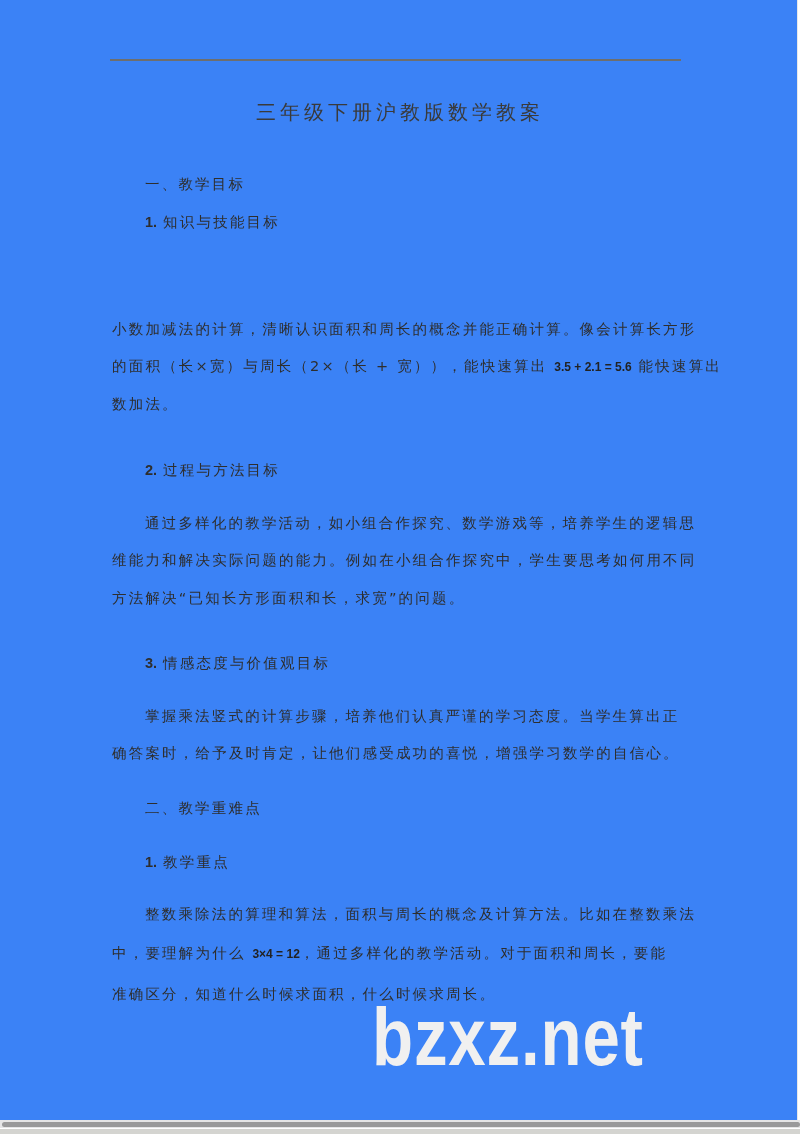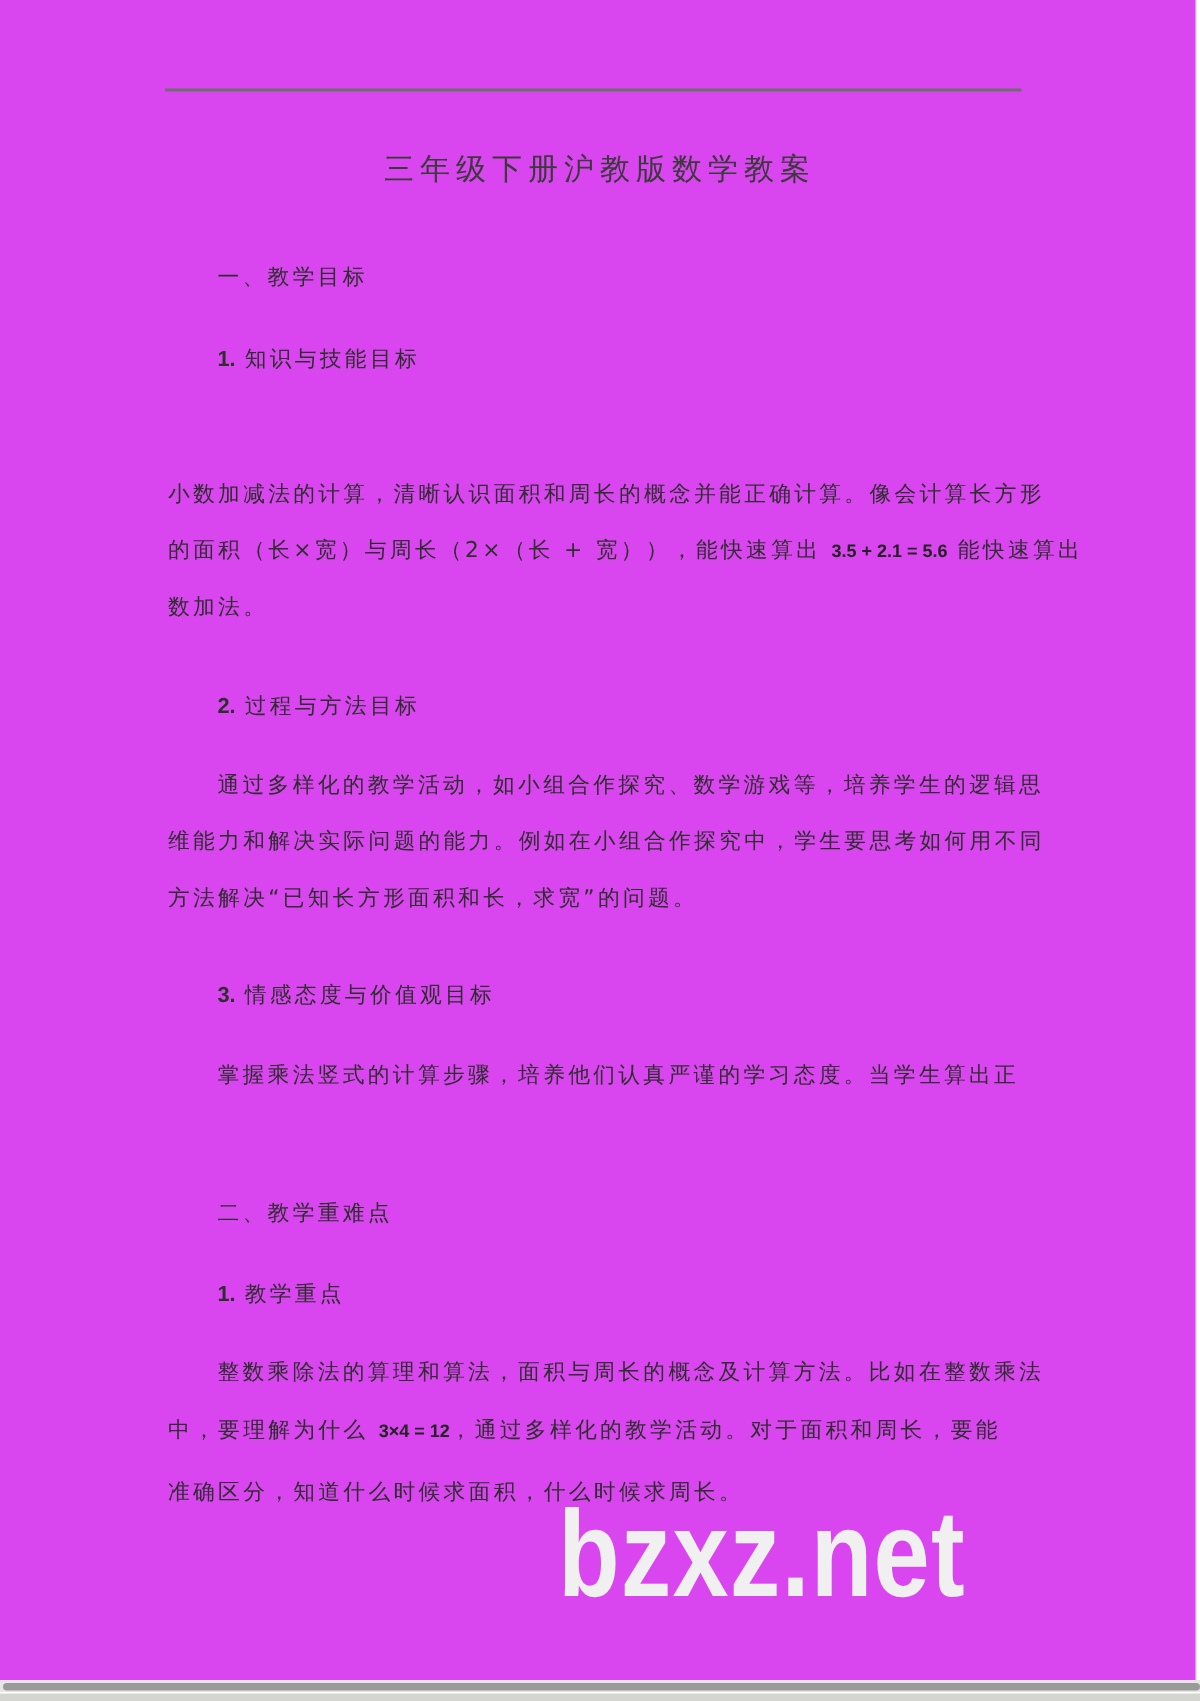--- a/index.html
+++ b/index.html
@@ -14,21 +14,21 @@
     overflow: hidden;
     font-family: "DejaVu Sans", "Liberation Sans", sans-serif;
     color: #2a2a2a;
   }
   .page {
     position: absolute;
     left: 0;
     top: 0;
     width: 797px;
     height: 1120px;
-    background: #d946ef;
+    background: #3b82f6;
     border-right: 1px solid #e8e8e8;
   }
   .header-rule {
     position: absolute;
     left: 110px;
     top: 59px;
     width: 571px;
     height: 2px;
     background: #6e6e6e;
   }
@@ -103,21 +103,21 @@
 </head>
 <body>
 
 <div class="page">
   <div class="header-rule"></div>
 
   <div class="doc-title">三年级下册沪教版数学教案</div>
 
   <div class="line h1" style="top:175px;">一、教学目标</div>
 
-  <div class="line h2" style="top:230px;">
+  <div class="line h2" style="top:213px;">
     <span class="num">1.</span><span>知识与技能目标</span>
   </div>
 
   <div class="line para-cont" style="top:320px;">小数加减法的计算，清晰认识面积和周长的概念并能正确计算。像会计算长方形</div>
   <div class="line para-cont" style="top:357px;">
     <span>的面积（长×宽）与周长（2×（长 + 宽）），能快速算出</span>
     <span class="math">3.5 + 2.1 = 5.6</span>
     <span>能快速算出</span>
   </div>
   <div class="line para-cont" style="top:395px;">数加法。</div>
@@ -128,20 +128,21 @@
 
   <div class="line para-first" style="top:514px;">通过多样化的教学活动，如小组合作探究、数学游戏等，培养学生的逻辑思</div>
   <div class="line para-cont" style="top:551px;">维能力和解决实际问题的能力。例如在小组合作探究中，学生要思考如何用不同</div>
   <div class="line para-cont" style="top:589px;">方法解决“已知长方形面积和长，求宽”的问题。</div>
 
   <div class="line h2" style="top:654px;">
     <span class="num">3.</span><span>情感态度与价值观目标</span>
   </div>
 
   <div class="line para-first" style="top:707px;">掌握乘法竖式的计算步骤，培养他们认真严谨的学习态度。当学生算出正</div>
+  <div class="line para-cont" style="top:744px;">确答案时，给予及时肯定，让他们感受成功的喜悦，增强学习数学的自信心。</div>
 
   <div class="line h1" style="top:799px;">二、教学重难点</div>
 
   <div class="line h2" style="top:853px;">
     <span class="num">1.</span><span>教学重点</span>
   </div>
 
   <div class="line para-first" style="top:905px;">整数乘除法的算理和算法，面积与周长的概念及计算方法。比如在整数乘法</div>
   <div class="line para-cont" style="top:944px;">
     <span>中，要理解为什么</span>

